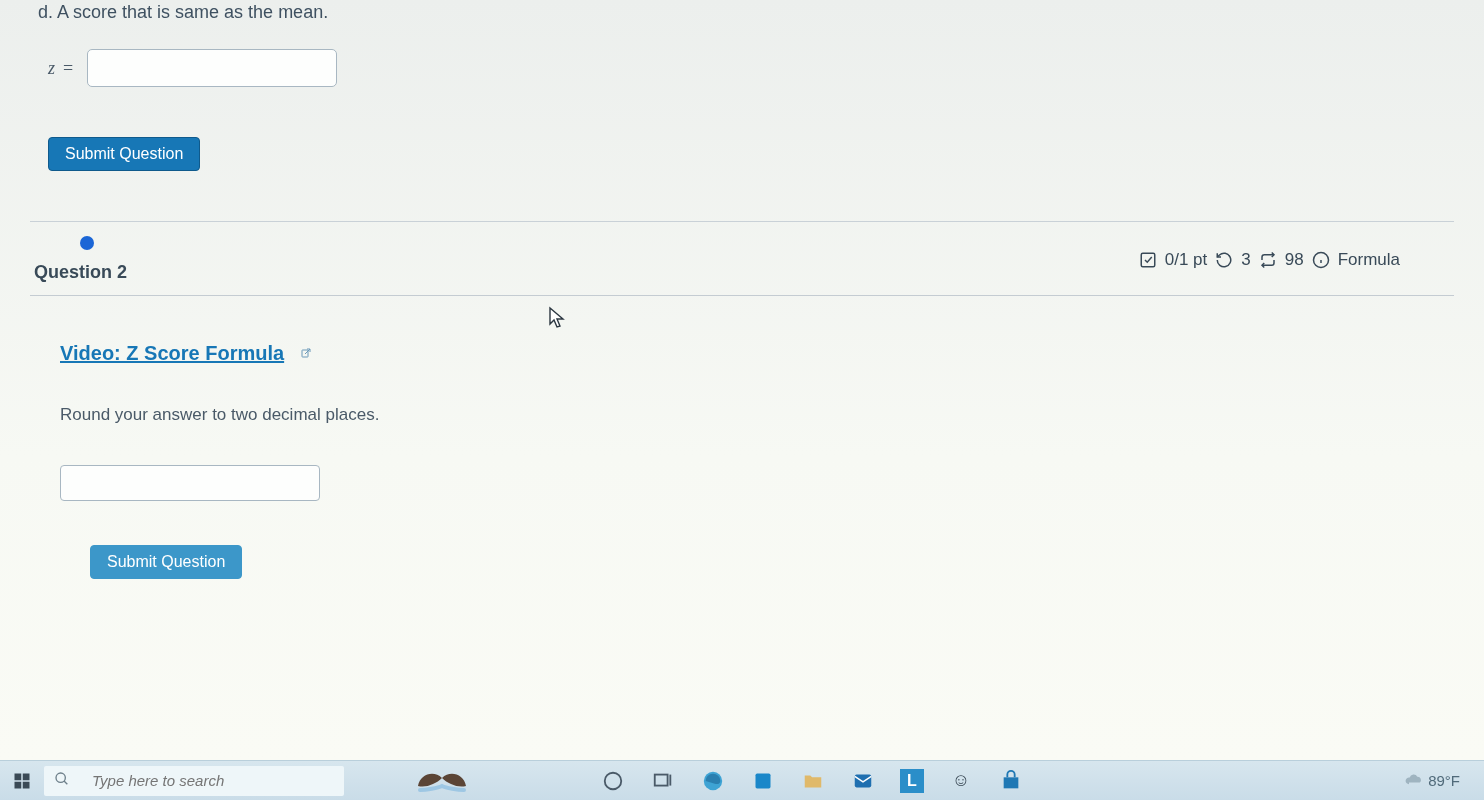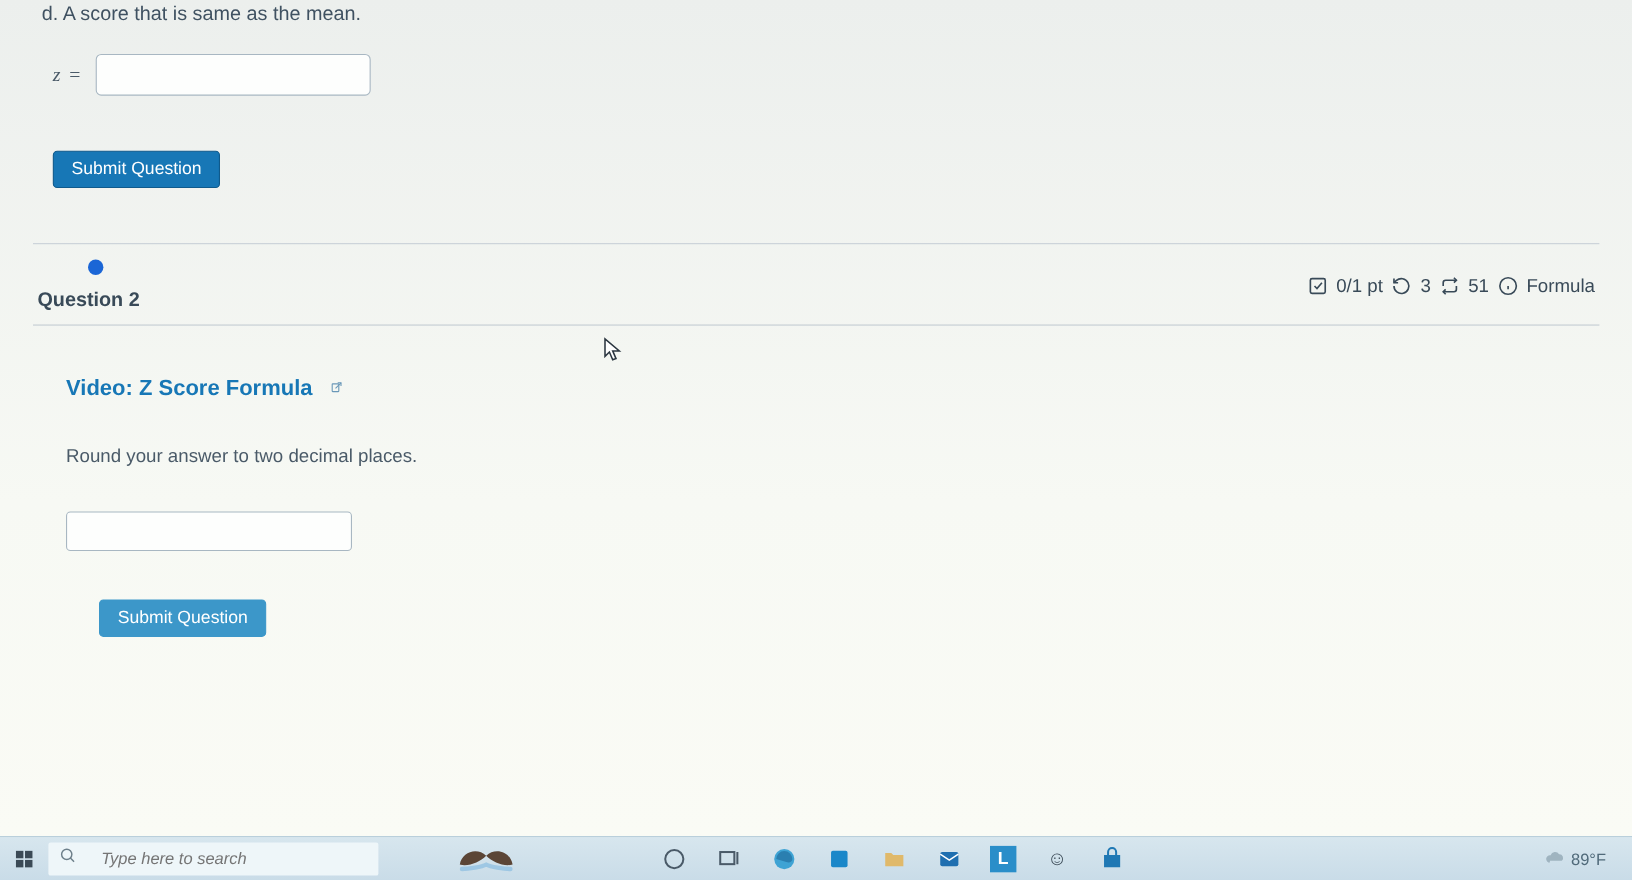--- a/index.html
+++ b/index.html
@@ -104,34 +104,36 @@
       font-size: 18px;
       font-weight: 600;
       color: #394a58;
     }
     .q-right {
       display: flex;
       align-items: center;
       gap: 8px;
       color: #394a58;
       font-size: 17px;
+      margin-right: 50px;
     }
     .ic { display:inline-flex; align-items:center; }
     .q-body {
       padding: 46px 6px 0 30px;
     }
     .video-link {
       color: #1777b6;
       font-size: 20px;
       font-weight: 600;
       display: inline-flex;
       align-items: center;
       gap: 16px;
       cursor: pointer;
       margin-bottom: 40px;
+      text-decoration: underline;
     }
     .ext-ic {
       font-size: 11px;
       color: #6a98b8;
       vertical-align: super;
     }
     .prob-text {
       font-size: 17px;
       line-height: 1.55;
       color: #4a5a68;
@@ -257,21 +259,21 @@
       </span>
       <span>3</span>
       <span class="ic">
         <svg width="18" height="18" viewBox="0 0 24 24" fill="none" stroke="#394a58" stroke-width="2">
           <path d="M17 2l3 3-3 3"></path>
             <path d="M4 12V8a3 3 0 0 1 3-3h13"></path>
           <path d="M7 22l-3-3 3-3"></path>
             <path d="M20 12v4a3 3 0 0 1-3 3H4"></path>
         </svg>
       </span>
-      <span>51</span>
+      <span>98</span>
       <span class="ic">
         <svg width="18" height="18" viewBox="0 0 24 24" fill="none" stroke="#394a58" stroke-width="2">
           <circle cx="12" cy="12" r="10"></circle>
             <line x1="12" y1="8" x2="12" y2="8"></line>
             <line x1="12" y1="12" x2="12" y2="16"></line>
         </svg>
       </span>
       <span>Formula</span>
     </div>
   </div>

